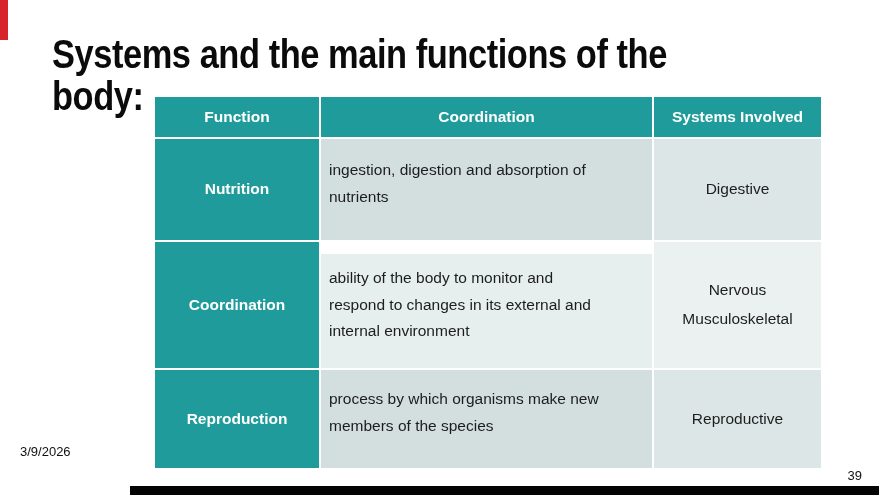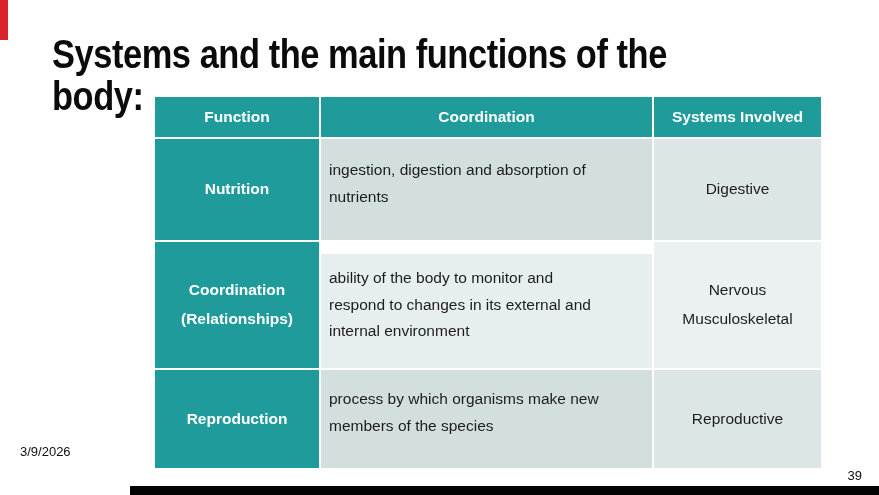--- a/index.html
+++ b/index.html
@@ -73,21 +73,20 @@
     <div class="cell desc shade-desc-a">
       <span>ingestion, digestion and absorption of</span>
       <span>nutrients</span>
     </div>
     <div class="cell sys shade-sys-a">
       <span>Digestive</span>
     </div>
 
     <div class="cell fn">
       <span>Coordination</span>
-      <span>(Relationships)</span>
     </div>
     <div class="cell desc shade-desc-b">
       <span>ability of the body to monitor and</span>
       <span>respond to changes in its external and</span>
       <span>internal environment</span>
     </div>
     <div class="cell sys shade-sys-b">
       <span>Nervous</span>
       <span>Musculoskeletal</span>
     </div>

